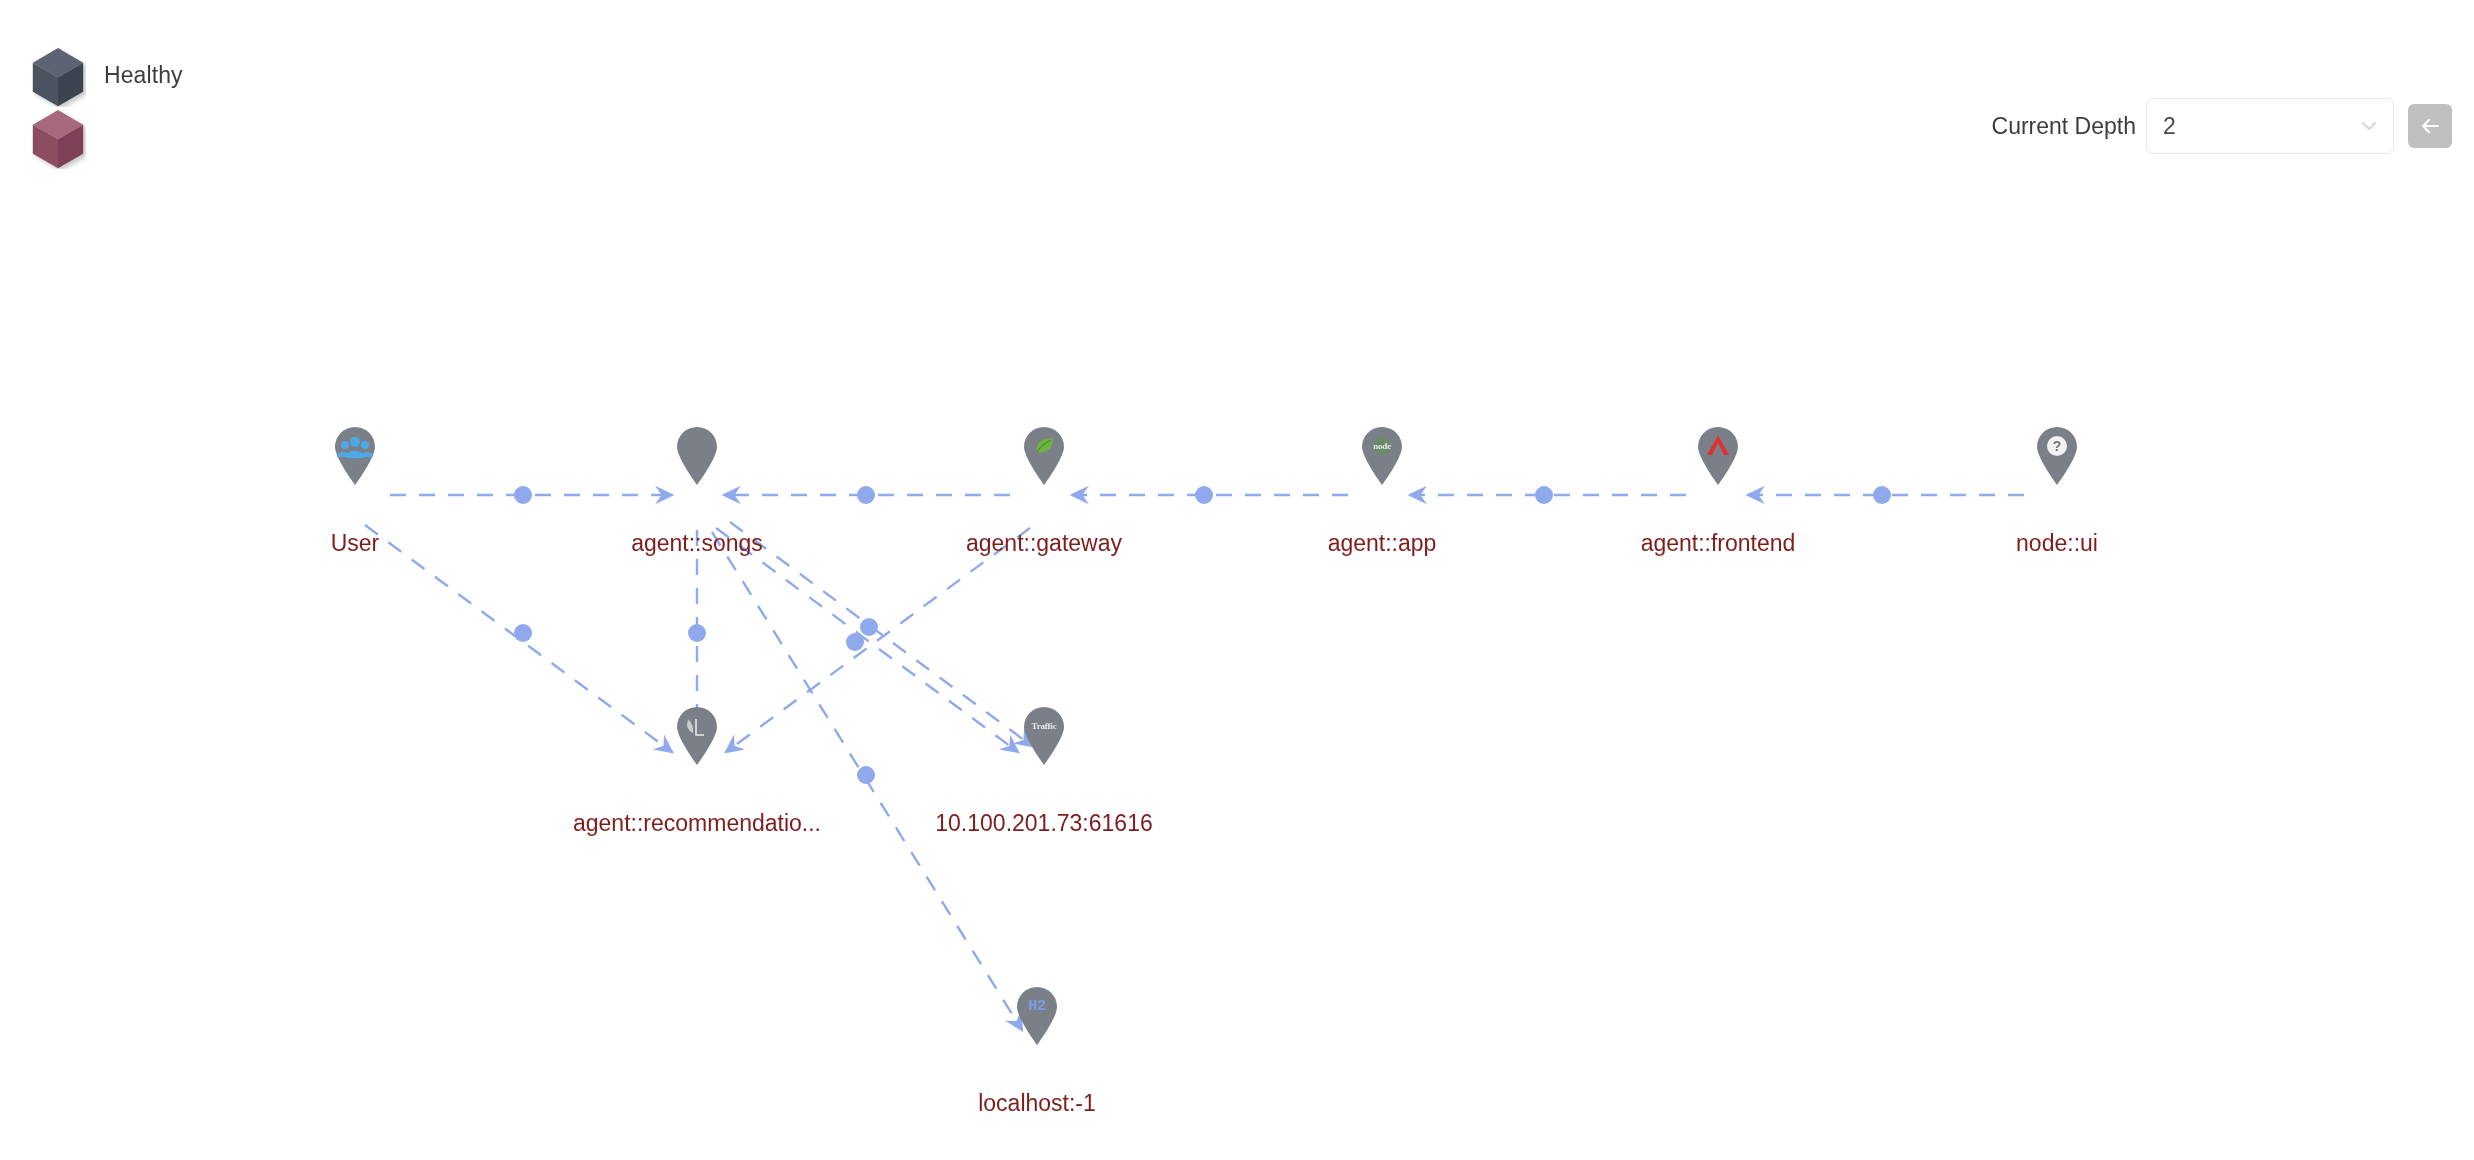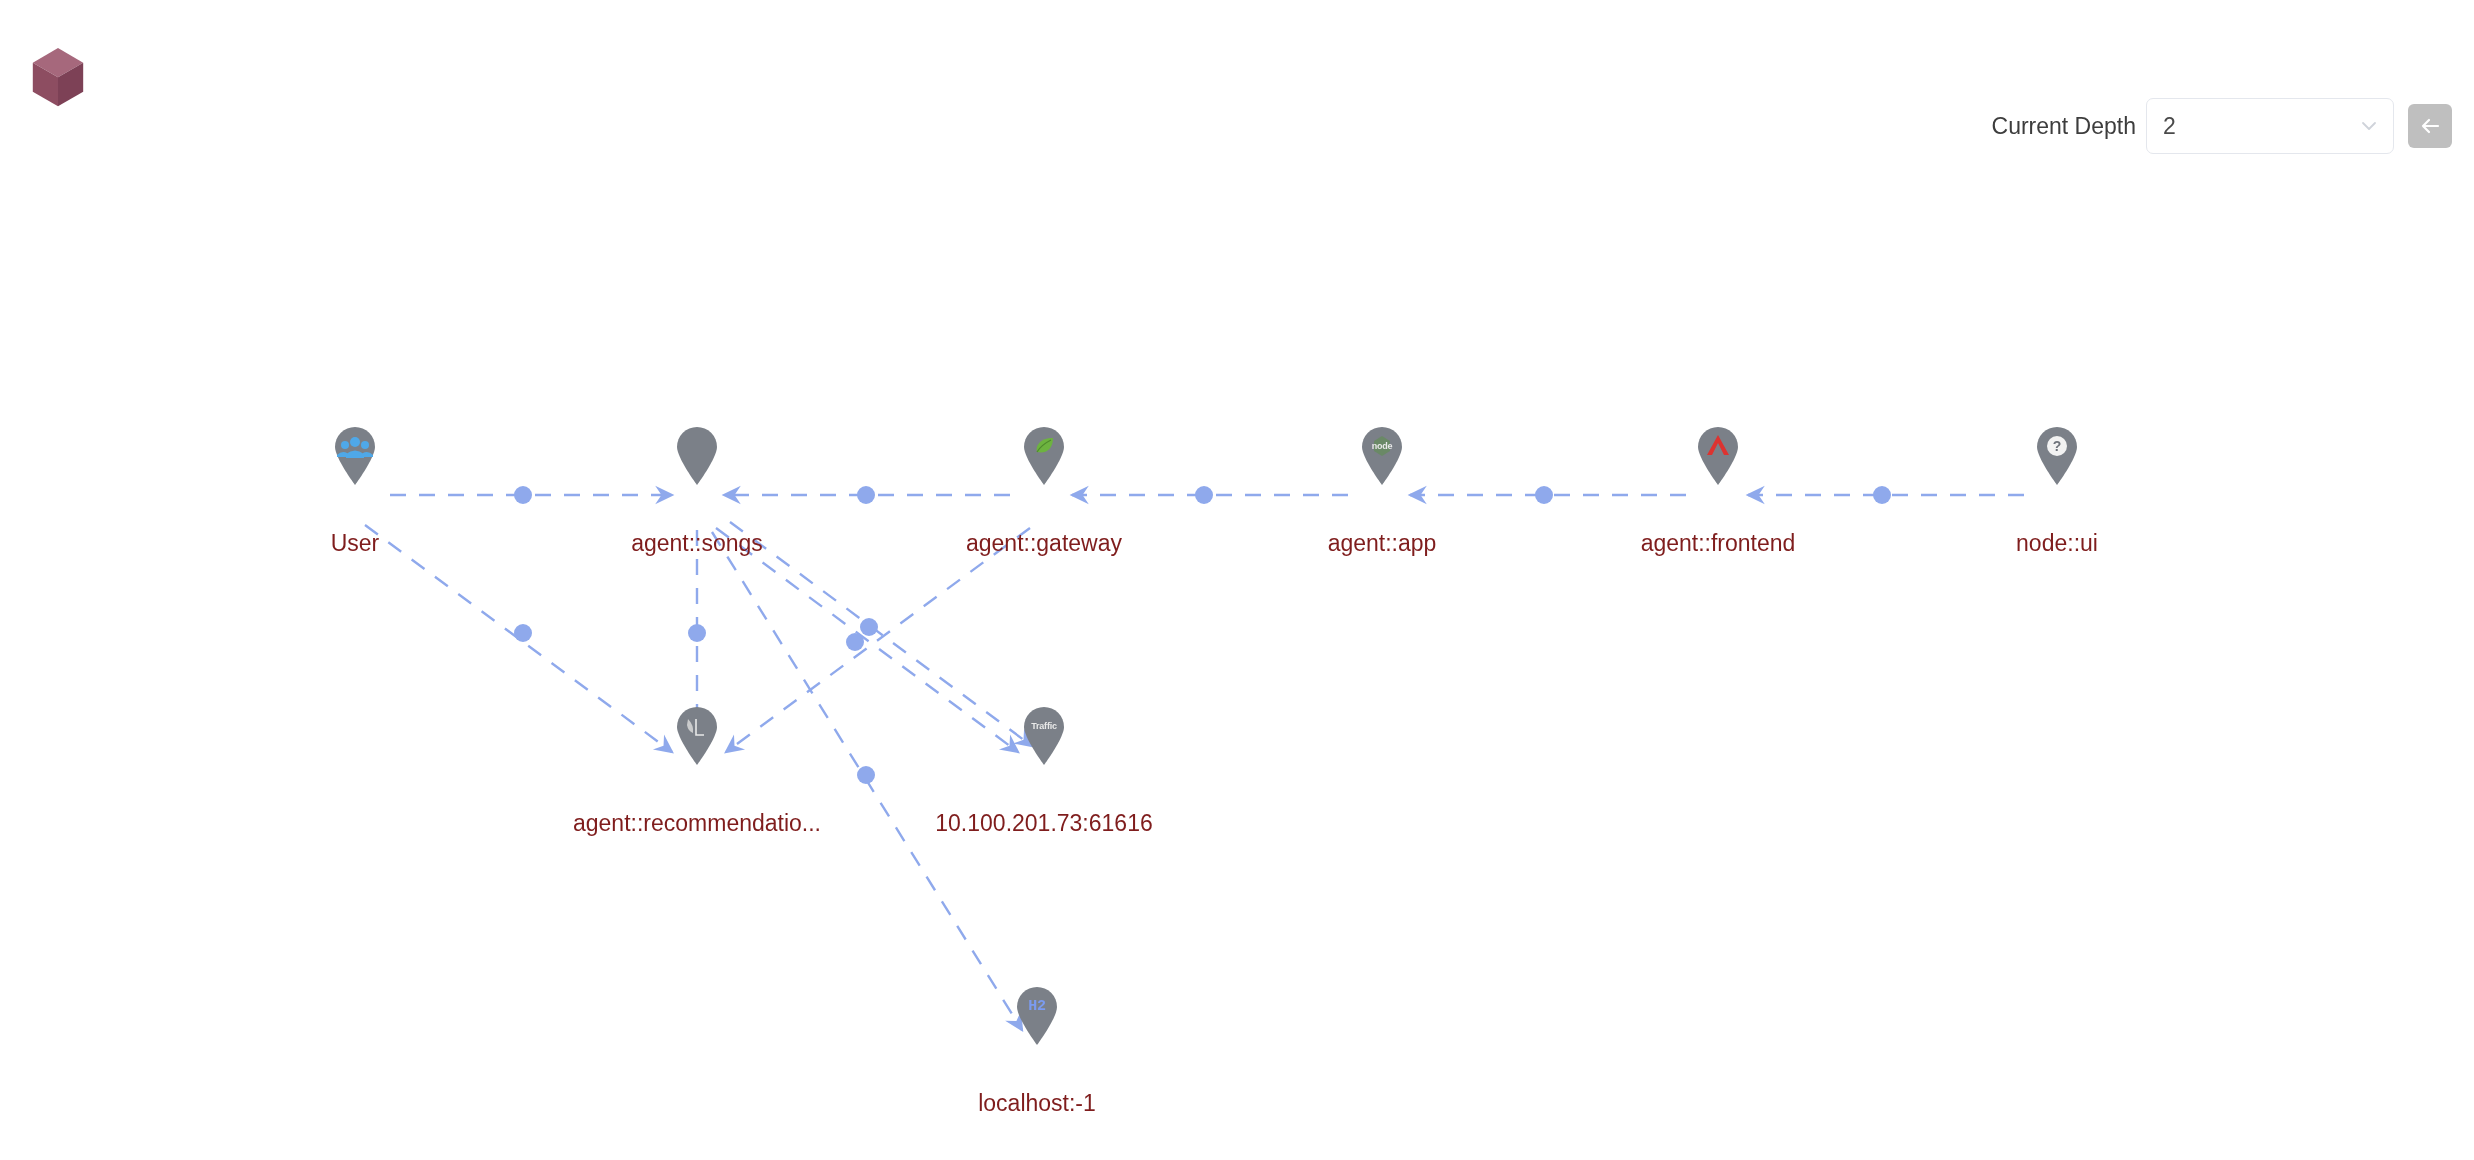--- a/index.html
+++ b/index.html
@@ -47,36 +47,53 @@
   
   .graph { position: absolute; left: 0; top: 0; width: 2474px; height: 1160px; }
   .edges { position: absolute; left:0; top:0; width: 2474px; height: 1160px; pointer-events:none; }
 
   .node { position: absolute; transform: translate(-50%, -50%); text-align: center; cursor: pointer; }
   .node-pin { position: absolute; left: 50%; top: -58px; transform: translateX(-50%); width: 46px; height: 58px; }
   .node-pin svg { display:block; overflow:visible; }
   .pin-txt {
     position:absolute; left:0; top:13px; width:46px; text-align:center;
     font-size:9px; color:#e9e9e9; font-weight:bold; letter-spacing:-0.2px;
-    font-family:Liberation Sans, sans-serif;
+    font-family:Liberation Serif, serif;
   }
   .pin-txt.h2 { font-size: 15px; color:#7b9bf0; font-family:Liberation Mono, monospace; font-weight:bold; top:10px;}
   .node-cube { width: 62px; height: 62px; margin: 0 auto; position: relative; }
   .node-label {
     position: absolute; left: 50%; top: 44px; transform: translateX(-50%);
     font-size: 23px; color: #7f1d1d; white-space: nowrap;
   }
 </style>
 </head>
 <body>
 
 <div class="app">
 
   <div class="legend">
 
+    <div class="legend-row">
+      <span class="legend-cube">
+        <svg viewBox="0 0 100 108">
+          <defs>
+            <filter id="lgsh" x="-40%" y="-40%" width="190%" height="190%">
+              <feDropShadow dx="5" dy="5" stdDeviation="4" flood-color="#000" flood-opacity="0.22"></feDropShadow>
+            </filter>
+          </defs>
+          <g filter="url(#lgsh)">
+            <polygon points="50,2 95,28 50,54 5,28" fill="#5d6472"></polygon>
+            <polygon points="5,28 50,54 50,106 5,80" fill="#4c5260"></polygon>
+            <polygon points="95,28 50,54 50,106 95,80" fill="#3e434f"></polygon>
+          </g>
+        </svg>
+      </span>
+      <span class="legend-label">Healthy</span>
+    </div>
 
     <div class="legend-row">
       <span class="legend-cube">
         <svg viewBox="0 0 100 108">
           <g filter="url(#lgsh)">
             <polygon points="50,2 95,28 50,54 5,28" fill="#a6687c"></polygon>
             <polygon points="5,28 50,54 50,106 5,80" fill="#8d4d61"></polygon>
             <polygon points="95,28 50,54 50,106 95,80" fill="#7d4156"></polygon>
           </g>
         </svg>

